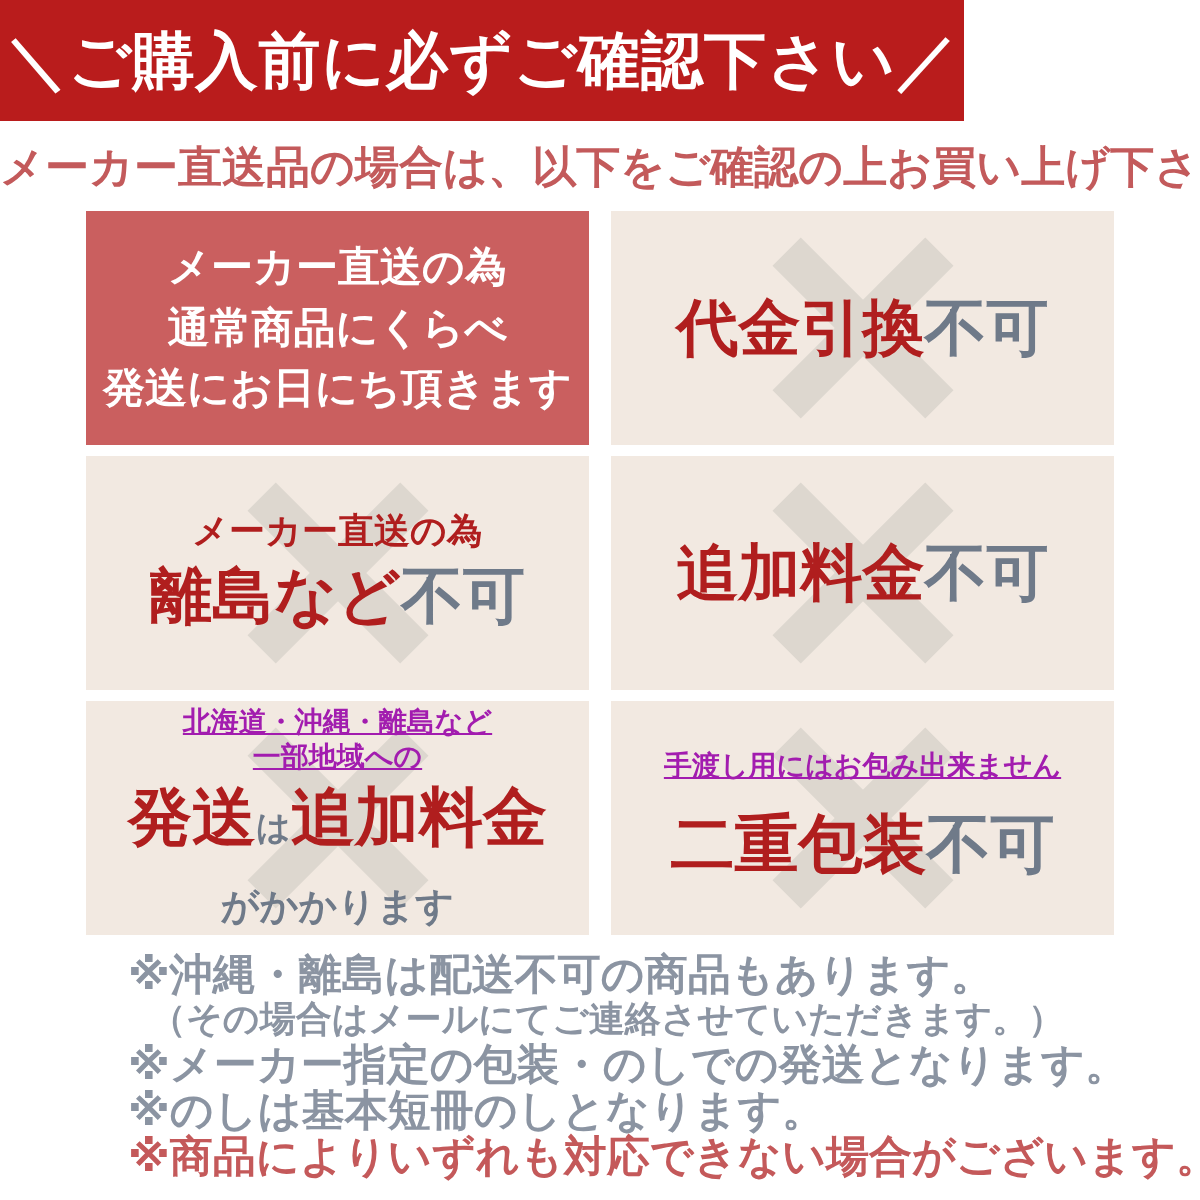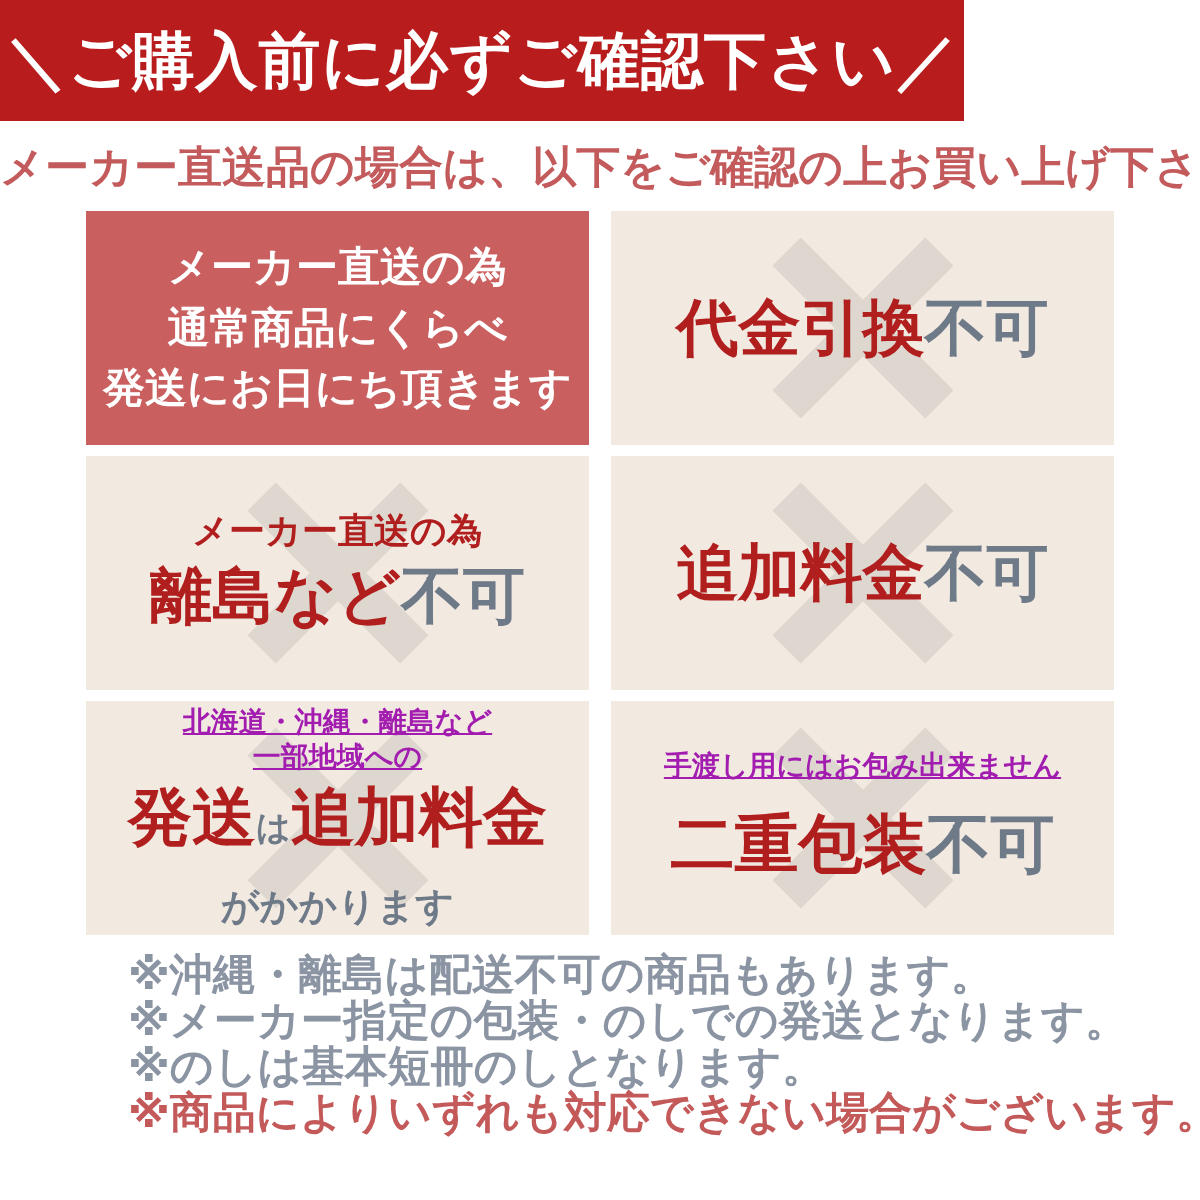--- a/index.html
+++ b/index.html
@@ -156,16 +156,17 @@
     <div class="txt note-red-sm">手渡し用にはお包み出来ません</div>
     <div class="txt bigline gap-sm">
       <span class="big-red">二重包装</span><span class="big-gray">不可</span>
     </div>
   </div>
 
 </div>
 
 <div class="footnotes">
   <div class="fn">※沖縄・離島は配送不可の商品もあります。</div>
+  <div class="fn small">（その場合はメールにてご連絡させていただきます。）</div>
   <div class="fn">※メーカー指定の包装・のしでの発送となります。</div>
   <div class="fn">※のしは基本短冊のしとなります。</div>
   <div class="fn red">※商品によりいずれも対応できない場合がございます。</div>
 </div>
 
 </body></html>

